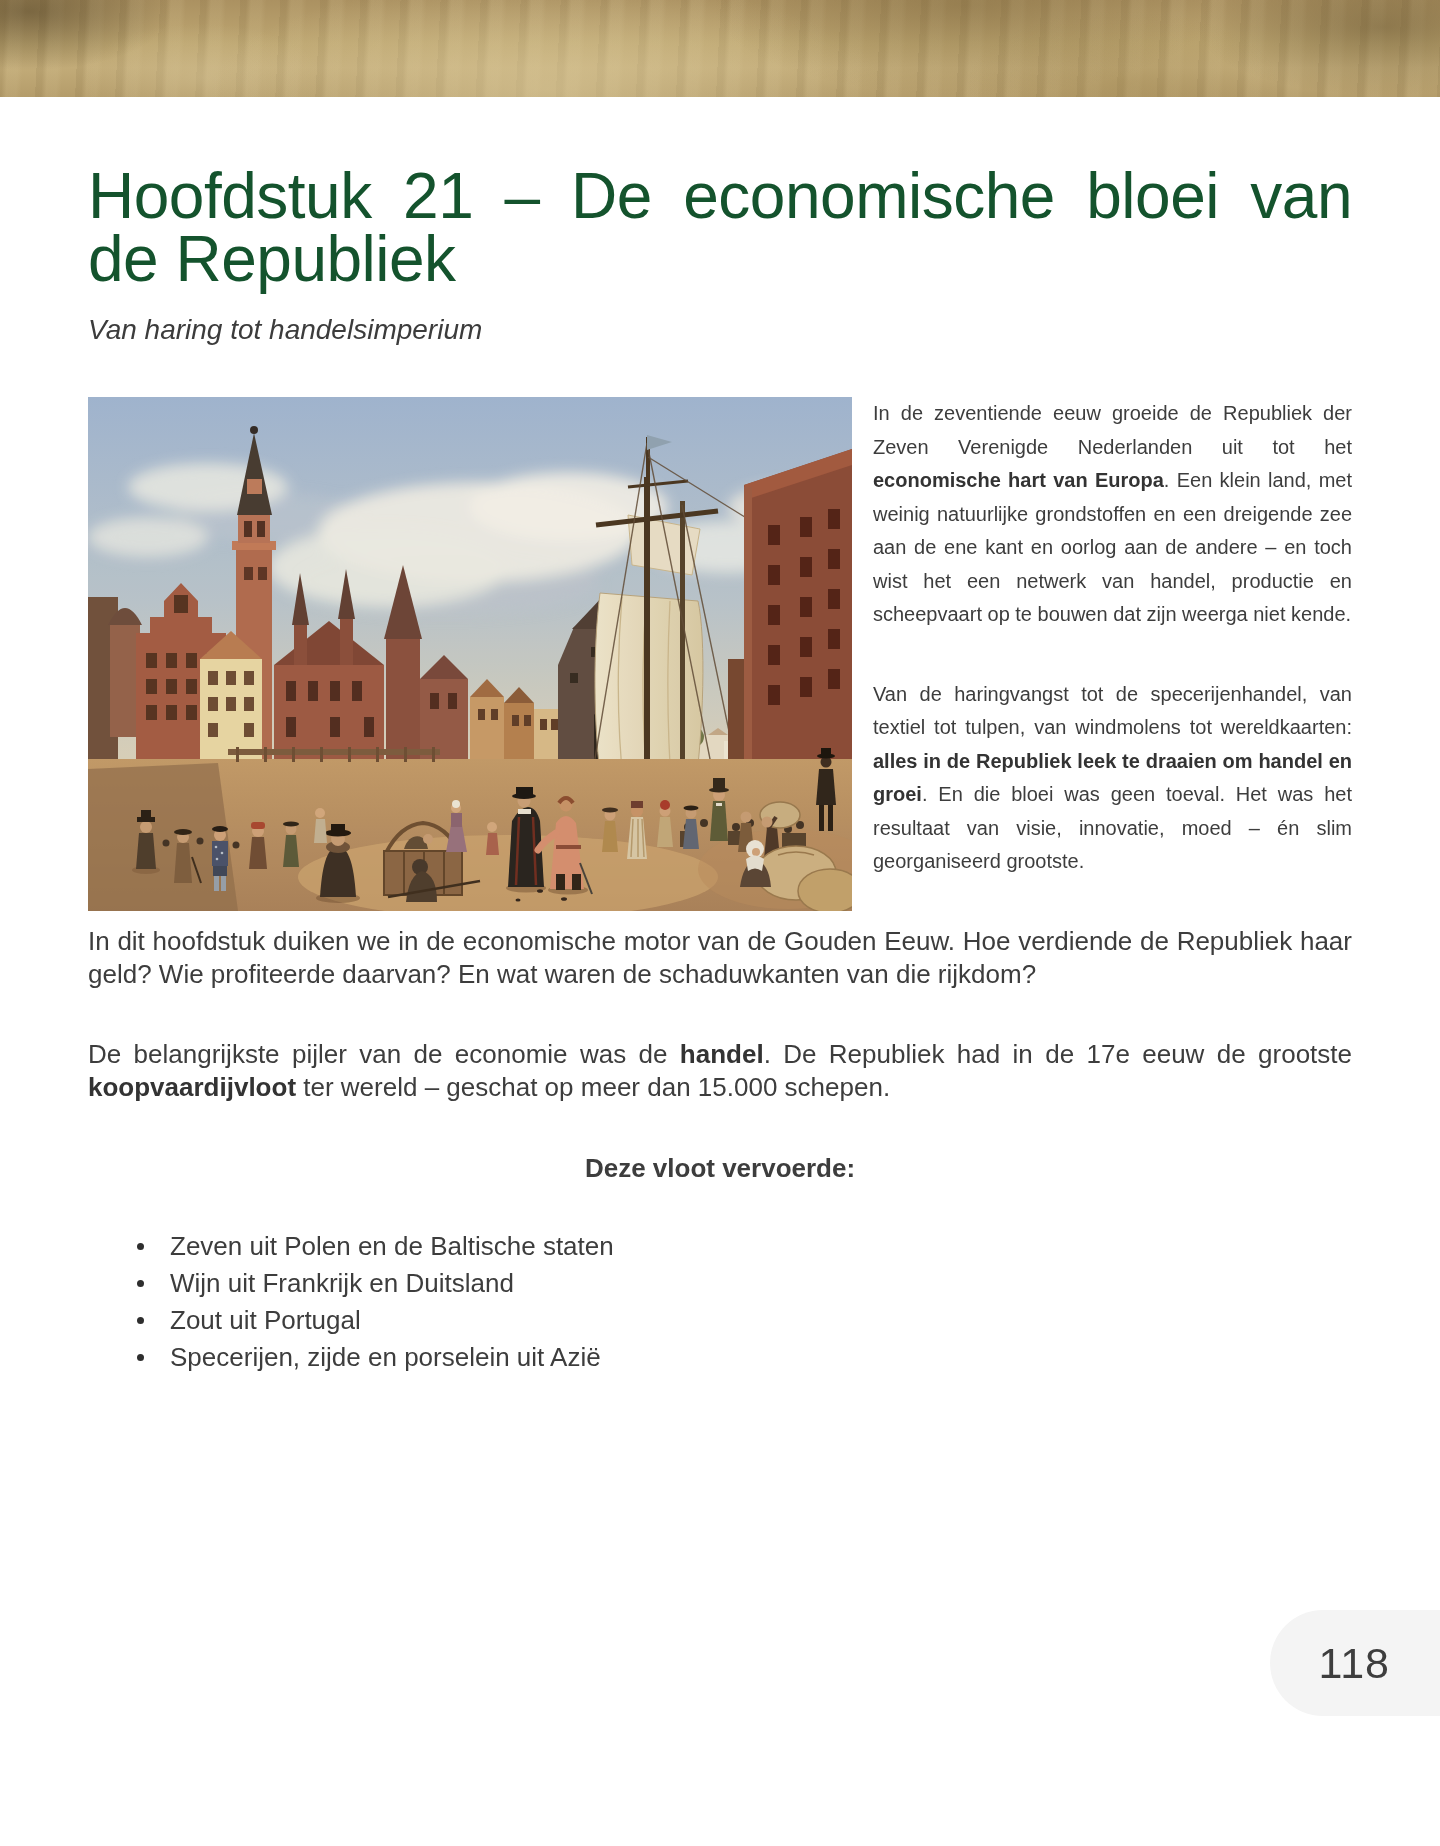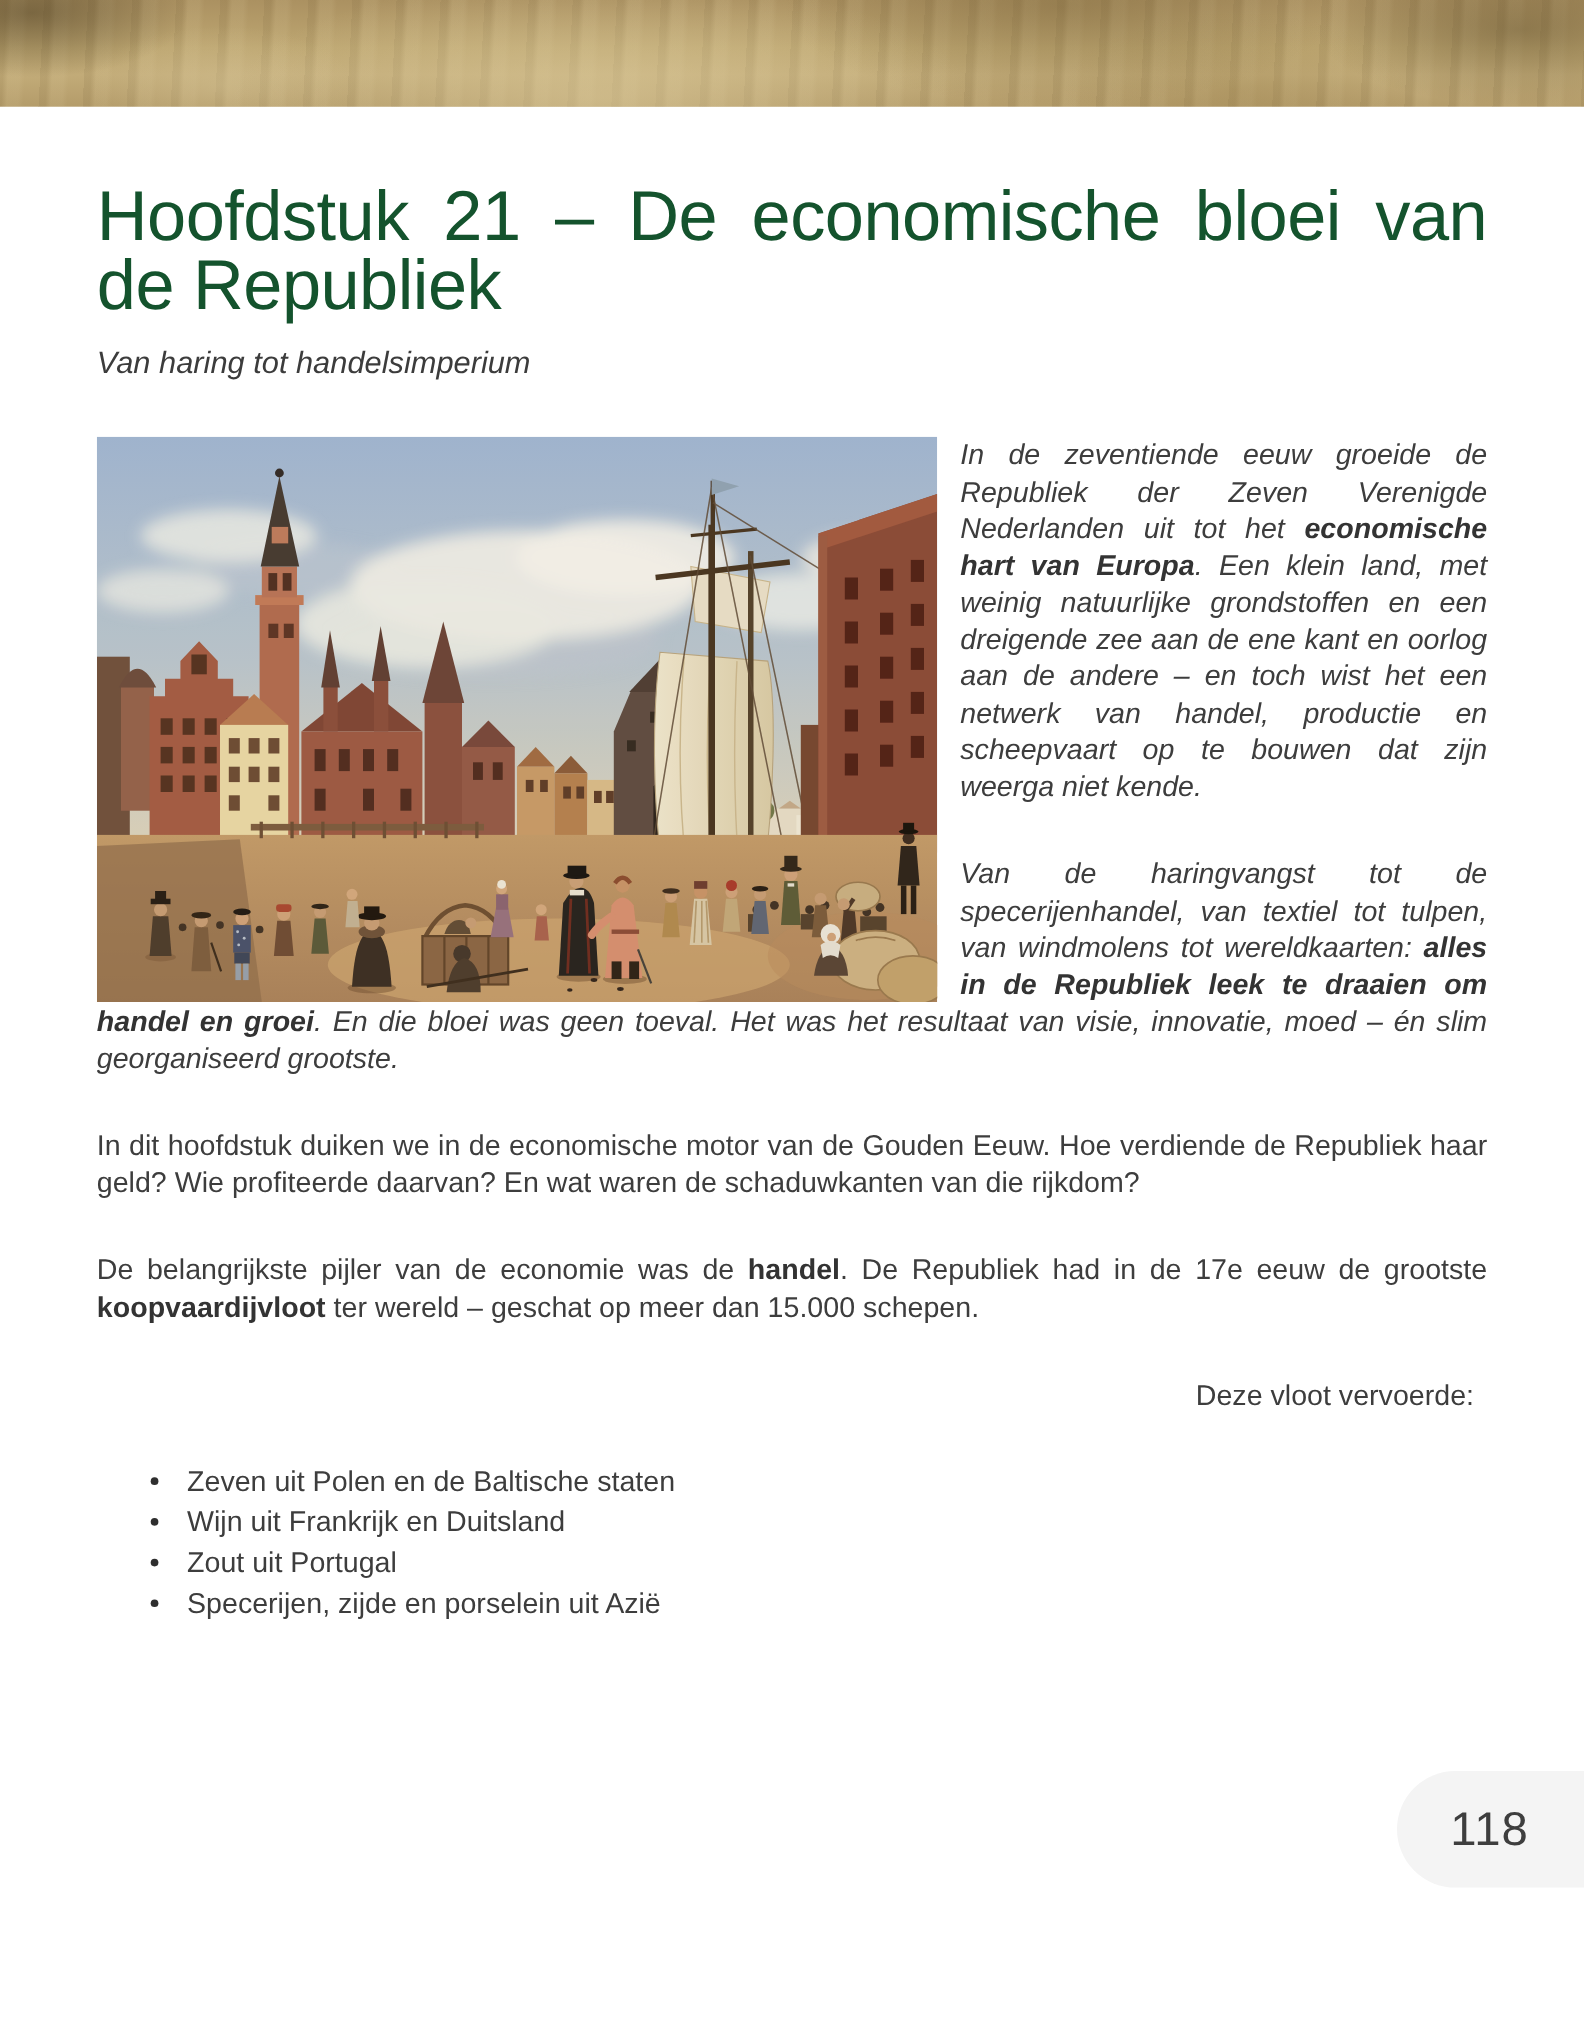--- a/index.html
+++ b/index.html
@@ -23,33 +23,33 @@
   }
   .content{margin:0 88px;width:1264px;}
   h1{
     margin:68px 0 0;font-weight:400;color:#14532d;
     font-size:64px;line-height:63px;letter-spacing:-.5px;
     text-align:justify;text-justify:inter-word;
   }
   .subtitle{
     margin:22px 0 0;font-style:italic;font-size:28px;line-height:34px;color:#3c3c3c;
   }
-  .intro{margin-top:50px;font-size:26px;line-height:33.5px;text-align:justify;font-style:italic;}
+  .intro{margin-top:50px;font-size:20px;line-height:33.5px;text-align:justify;}
   .intro::after{content:"";display:block;clear:both;}
   .painting{
     float:left;width:764px;height:514px;margin:0 21px -12px 0;padding:0;border:0;
   }
   .painting svg{display:block;width:764px;height:514px;}
   .intro p{margin:0 0 46px;}
   .body-par{font-size:26px;line-height:33.5px;text-align:justify;margin:0 0 46px;}
   h2{
     margin:0 0 27px;font-weight:700;color:#222222;
     font-size:45px;line-height:58px;letter-spacing:-.3px;
   }
-  .list-intro{font-size:26px;line-height:34px;margin:0 12px 44px;text-align:right;}
+  .list-intro{font-size:26px;line-height:34px;margin:0 0 44px;text-align:center;font-weight:bold;}
   ul.cargo{list-style:none;margin:0;padding:0 0 0 47px;}
   ul.cargo li{
     position:relative;padding-left:35px;font-size:26px;line-height:34px;margin:0 0 3px;
   }
   ul.cargo li::before{
     content:"";position:absolute;left:2px;top:14px;width:7px;height:7px;border-radius:50%;background:#2e2e2e;
   }
   strong{font-weight:700;color:#333333;}
   .page-pill{
     position:absolute;top:1610px;right:-56px;height:106px;

